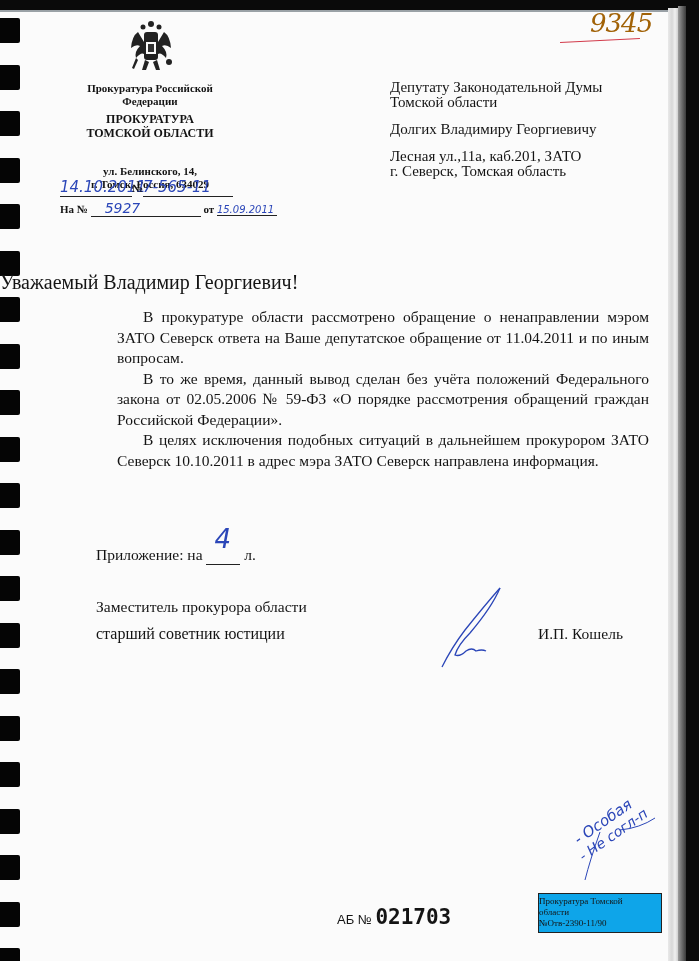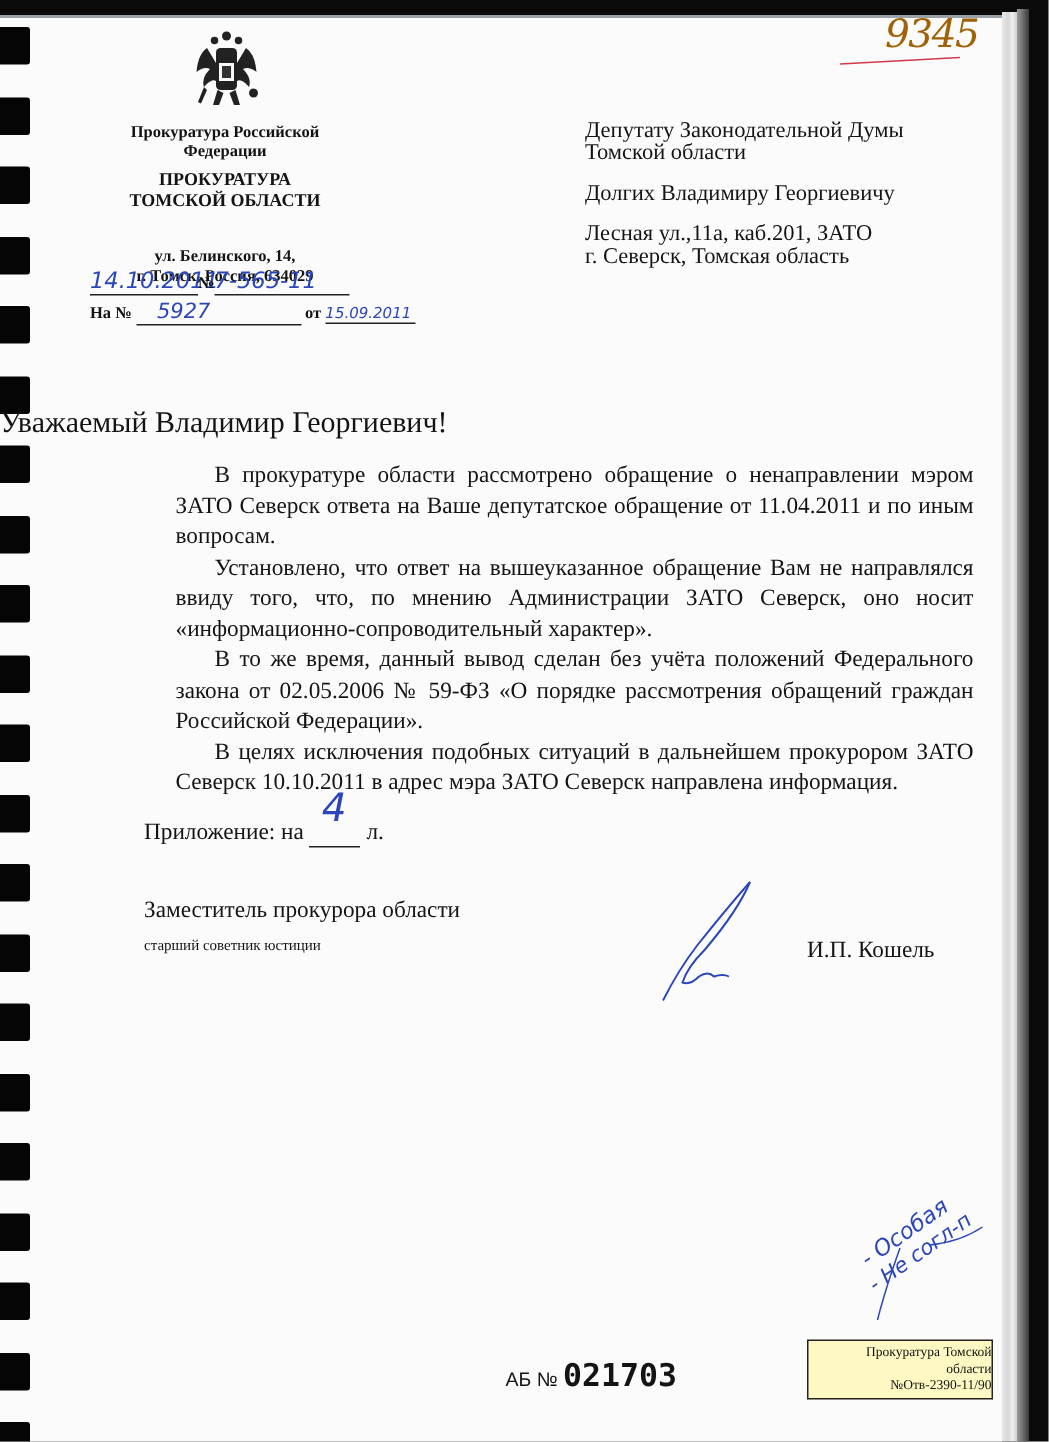--- a/index.html
+++ b/index.html
@@ -46,33 +46,33 @@
 
   .greeting { left:0; width:668px; top:271px; text-align:left; font-size:20px; }
   .body-text { left:96px; top:307px; width:532px; font-size:15.5px; line-height:20.5px; text-align:justify;margin-left:21px; }
   .body-text p { margin:0; text-indent:26px; }
 
   .attach { left:96px; top:546px; font-size:15.5px; }
   .attach .blank { display:inline-block; width:34px; border-bottom:1px solid #222; text-align:center; position:relative; }
   .attach .blank span { position:absolute; left:8px; top:-22px; font-size:26px; }
 
   .sig1 { left:96px; top:598px; font-size:15.5px; }
-  .sig2 { left:96px; top:625px; font-size:10px; }
+  .sig2 { left:96px; top:625px; font-size:16px; }
   .signame { left:538px; top:625px; font-size:15.5px;text-align:right; }
   .signature { left:430px; top:585px; width:80px; height:85px; }
 
   .annot { left:560px; top:770px; width:110px; height:110px; }
 
   .serial { left:337px; top:905px; font-size:13px; font-family:"Liberation Sans", sans-serif; }
   .serial .num { font-family:"DejaVu Sans Mono", monospace; font-size:21px; font-weight:bold; letter-spacing:0px; }
 
   .stamp {
     left:538px; top:893px; width:124px; height:40px; border:1px solid #222;
-    font-size:9px; line-height:11px; text-align:right; padding-top:2px; box-sizing:border-box;
-    background:#fef9c3;
+    font-size:9px; line-height:11px; text-align:left; padding-top:2px; box-sizing:border-box;
+    background:#0ea5e9;
   }
 </style>
 </head>
 <body>
 
 <div class="page"></div>
 <div class="page-edge"></div>
 <div class="page-edge2"></div>
 
 <div class="binding" id="binding">
@@ -147,21 +147,20 @@
 <div class="abs recipient">
   <p><span>Депутату Законодательной Думы</span><br><span>Томской области</span></p>
   <p><span>Долгих Владимиру Георгиевичу</span></p>
   <p><span>Лесная ул.,11а, каб.201, ЗАТО</span><br><span>г. Северск, Томская область</span></p>
 </div>
 
 <div class="abs greeting">Уважаемый Владимир Георгиевич!</div>
 
 <div class="abs body-text">
   <p>В прокуратуре области рассмотрено обращение о ненаправлении мэром ЗАТО Северск ответа на Ваше депутатское обращение от 11.04.2011 и по иным вопросам.</p>
-  <p>Установлено, что ответ на вышеуказанное обращение Вам не направлялся ввиду того, что, по мнению Администрации ЗАТО Северск, оно носит «информационно-сопроводительный характер».</p>
   <p>В то же время, данный вывод сделан без учёта положений Федерального закона от 02.05.2006 № 59-ФЗ «О порядке рассмотрения обращений граждан Российской Федерации».</p>
   <p>В целях исключения подобных ситуаций в дальнейшем прокурором ЗАТО Северск 10.10.2011 в адрес мэра ЗАТО Северск направлена информация.</p>
 </div>
 
 <div class="abs attach">
   <span>Приложение: на</span>
   <span class="blank"><span class="hand">4</span>&nbsp;</span>
   <span>л.</span>
 </div>
 

